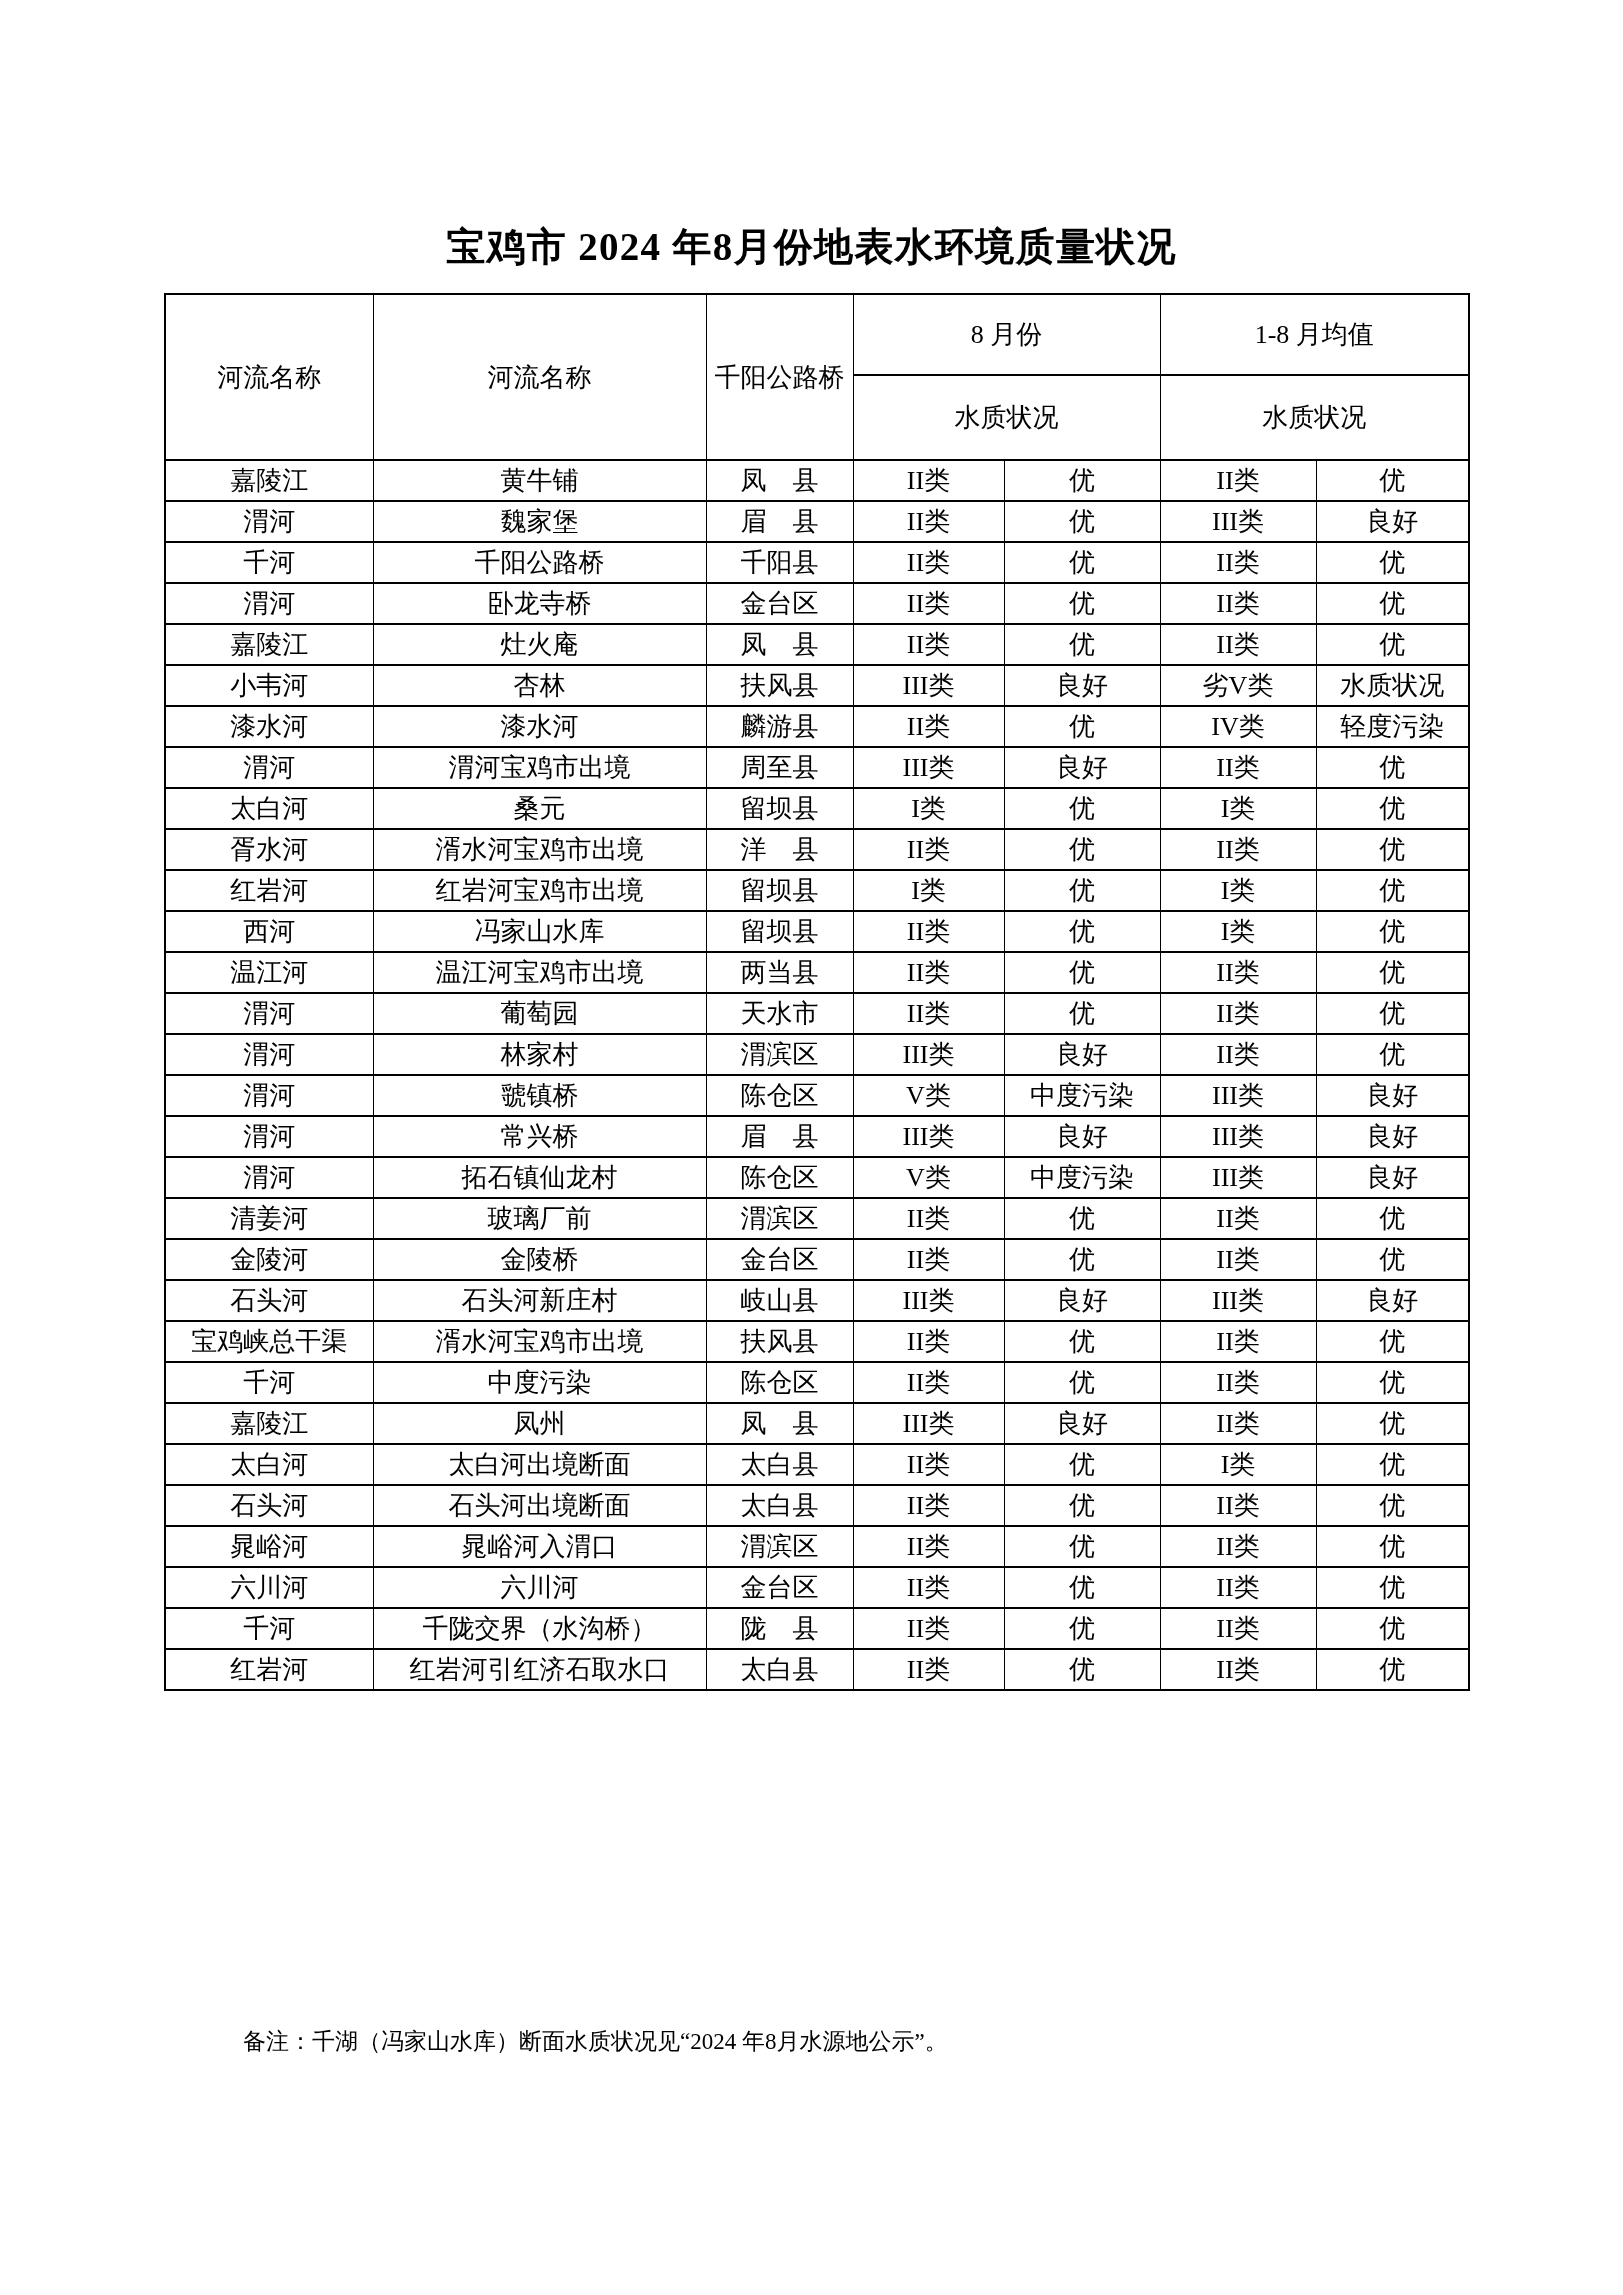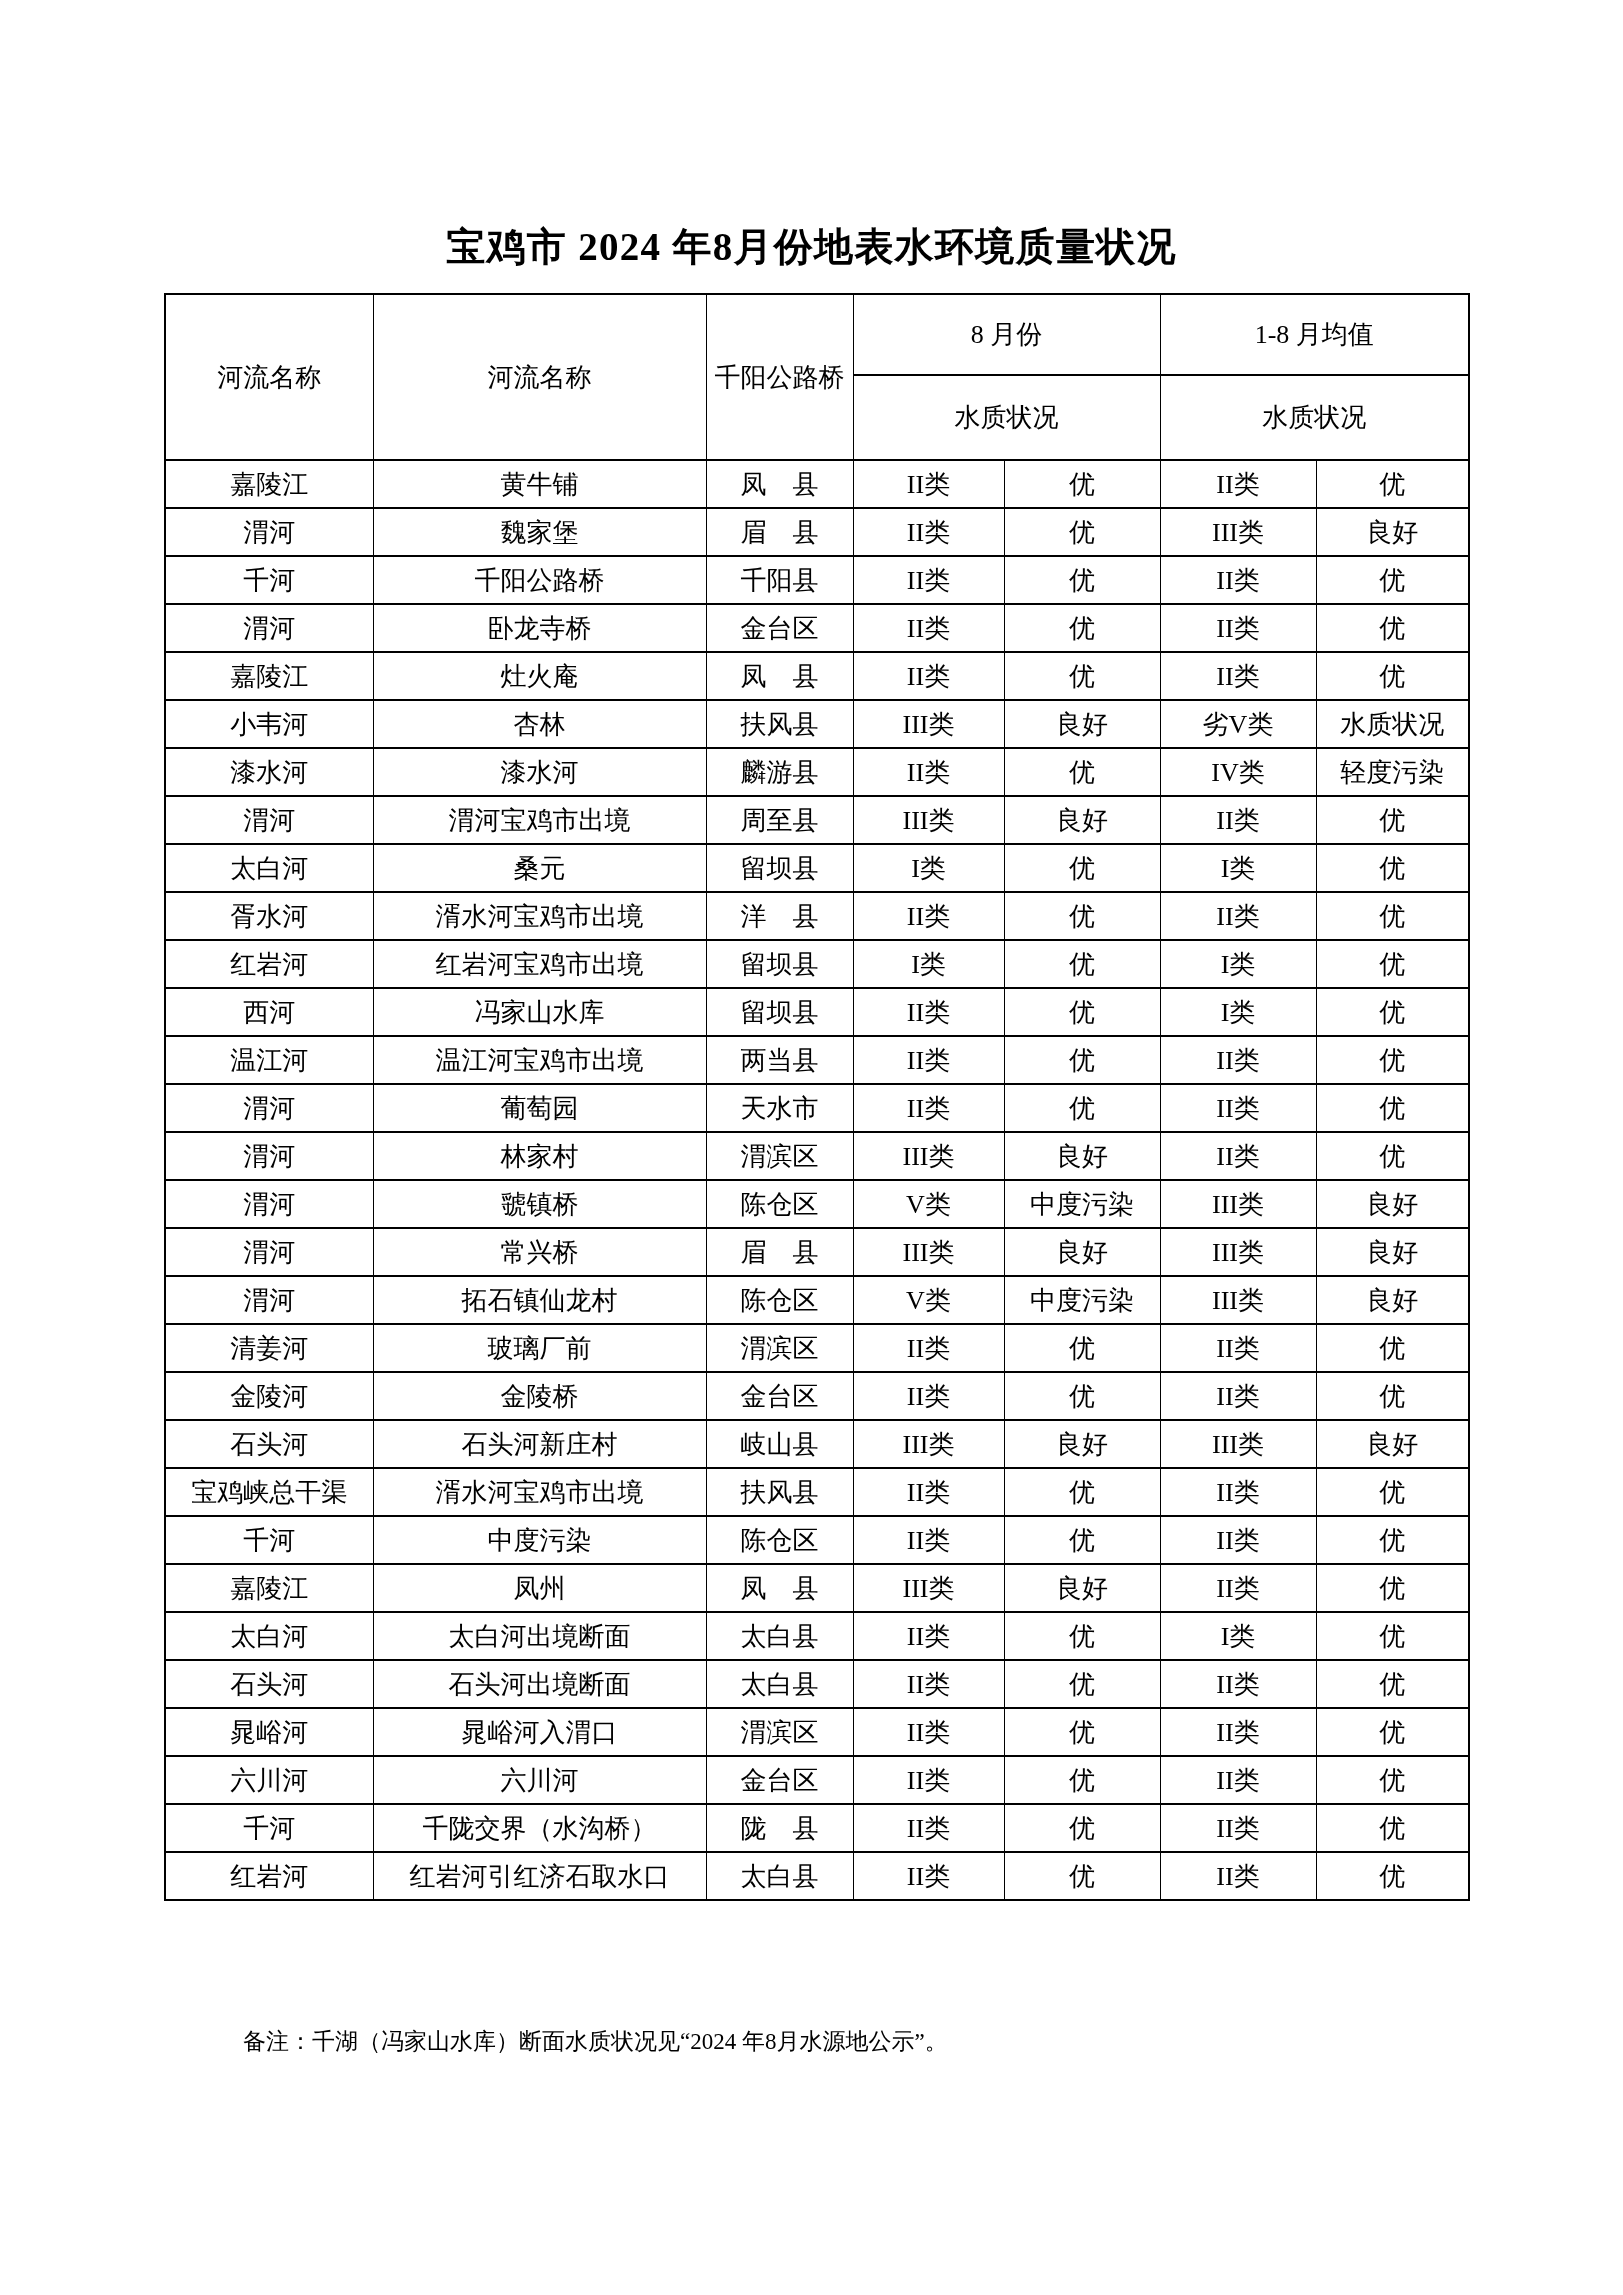--- a/index.html
+++ b/index.html
@@ -55,21 +55,21 @@
   table.wq-table {
     border: 2px solid #000000;
   }
   table.wq-table thead tr.hdr-top th {
     height: 79px;
   }
   table.wq-table thead tr.hdr-sub th {
     height: 83px;
   }
   table.wq-table tbody tr {
-    height: 48px;
+    height: 41px;
     margin-left: 21px;
   }
   .footnote {
     position: absolute;
     left: 243px;
     top: 2026px;
     font-size: 23px;
     font-family: "Liberation Serif", "DejaVu Serif", serif;
     white-space: pre;
   }

